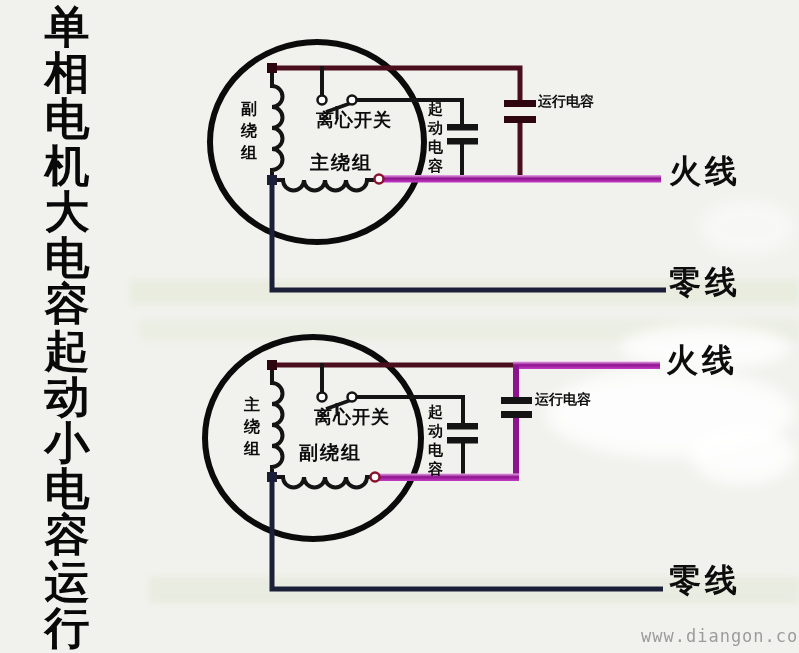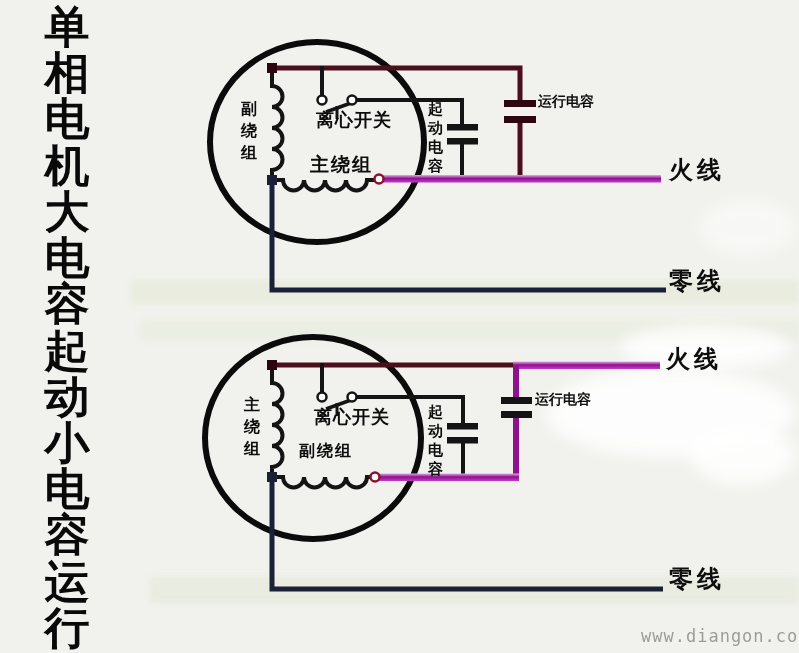--- a/index.html
+++ b/index.html
@@ -23,23 +23,23 @@
   }
   .title-col span{display:block;transform:scaleY(0.98);}
   svg{position:absolute;left:0;top:0;}
   
   .lbl{position:absolute;font-weight:bold;white-space:nowrap;line-height:1;}
   .v-lbl{position:absolute;display:flex;flex-direction:column;align-items:center;font-weight:bold;line-height:1;}
   .small-v{font-size:16px;gap:6px;}
   .cap-v{font-size:15px;gap:4px;}
   .switch-lbl{font-size:18px;letter-spacing:1px;}
   .wind-lbl-top{font-size:19px;letter-spacing:2px;}
-  .wind-lbl-bot{font-size:16px;letter-spacing:2px;}
+  .wind-lbl-bot{font-size:19px;letter-spacing:2px;}
   .runcap-lbl{font-size:14px;}
-  .wire-lbl{font-size:24px;font-family:Liberation Sans, sans-serif;letter-spacing:4px;}
+  .wire-lbl{font-size:32px;font-family:Liberation Mono, monospace;letter-spacing:4px;}
   .watermark{
     position:absolute;left:641px;top:626px;
     font-family:"DejaVu Sans Mono", monospace;font-size:17px;letter-spacing:1px;
     color:#9c9c9c;font-weight:normal;
   }
 </style>
 </head>
 <body>
 
 <div class="stage">
@@ -149,21 +149,21 @@
       <rect x="267" y="472" width="10" height="10" fill="#1b2038"></rect>
     </g>
   </svg>
 
   <div class="v-lbl small-v" style="left:241px;top:101px;">
       <span>副</span>
       <span>绕</span>
       <span>组</span>
     </div>
   <div class="lbl switch-lbl" style="left:316px;top:111px;">离心开关</div>
-  <div class="lbl wind-lbl-top" style="left:310px;top:155px;">主绕组</div>
+  <div class="lbl wind-lbl-top" style="left:310px;top:155px;font-family:Liberation Mono, monospace;">主绕组</div>
   <div class="v-lbl cap-v" style="left:428px;top:102px;">
       <span>起</span>
       <span>动</span>
       <span>电</span>
       <span>容</span>
     </div>
   <div class="lbl runcap-lbl" style="left:538px;top:94px;">运行电容</div>
   <div class="lbl wire-lbl" style="left:669px;top:158px;">火线</div>
   <div class="lbl wire-lbl" style="left:669px;top:269px;">零线</div>
 

